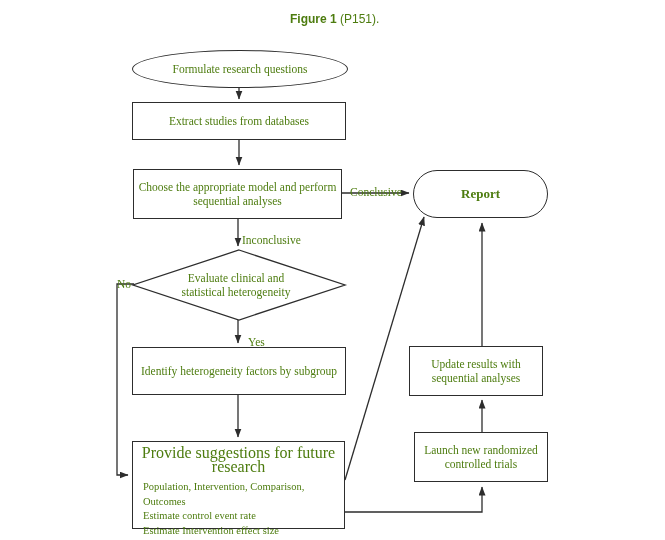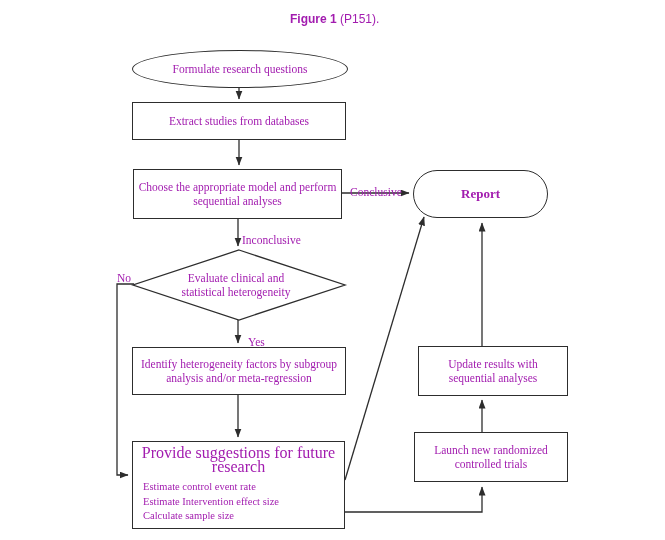--- a/index.html
+++ b/index.html
@@ -6,21 +6,21 @@
     margin: 0;
     padding: 0;
     background: #ffffff;
   }
   .stage {
     position: relative;
     width: 665px;
     height: 540px;
     background: #ffffff;
     font-family: "Liberation Serif", serif;
-    color: #a21caf;
+    color: #4d7c0f;
     overflow: hidden;
   }
   .connectors {
     position: absolute;
     left: 0; top: 0;
     width: 665px; height: 540px;
   }
   .fig-title {
     position: absolute;
     left: 290px; top: 12px;
@@ -56,22 +56,22 @@
   }
   .decision-text {
     position: absolute;
     left: 146px; top: 271px; width: 180px;
     text-align: center;
     font-size: 11.5px;
     line-height: 14px;
     background: transparent;
   }
   .box-identify  { left: 132px; top: 347px; width: 214px; height: 48px; }
-  .box-update    { left: 418px; top: 346px; width: 150px; height: 50px; }
-  .box-launch    { left: 414px; top: 432px; width: 154px; height: 50px; }
+  .box-update    { left: 409px; top: 346px; width: 134px; height: 50px; }
+  .box-launch    { left: 414px; top: 432px; width: 134px; height: 50px; }
   .box-provide {
     left: 132px; top: 441px; width: 213px; height: 88px;
     justify-content: flex-start;
     align-items: stretch;
     text-align: left;
   }
   .provide-heading {
     margin-top: 4px;
     text-align: center;
     font-size: 16px;
@@ -88,21 +88,21 @@
   .edge-label {
     position: absolute;
     font-size: 11.5px;
     white-space: nowrap;
     background: transparent;
     margin-top: 10px;
   }
   .lbl-conclusive   { left: 350px; top: 176px; }
   .lbl-inconclusive { left: 242px; top: 224px; }
   .lbl-yes          { left: 248px; top: 326px; }
-  .lbl-no           { left: 117px; top: 262px; }
+  .lbl-no           { left: 117px; top: 268px; }
 </style>
 </head>
 <body>
 
 <div class="stage">
 
   <svg class="connectors" viewBox="0 0 665 540" xmlns="http://www.w3.org/2000/svg">
     <defs>
       <marker id="arrow" markerUnits="userSpaceOnUse" markerWidth="10" markerHeight="8" refX="8.5" refY="3.5" orient="auto">
         <path d="M0,0 L9,3.5 L0,7 Z" fill="#2d2d2d"></path>
@@ -145,26 +145,26 @@
     <span>Report</span>
   </div>
 
   <div class="decision-text">
     <span class="ln">Evaluate clinical and</span>
     <span class="ln">statistical heterogeneity</span>
   </div>
 
   <div class="node box-identify">
     <span class="ln">Identify heterogeneity factors by subgroup</span>
-    <span class="ln">analysis and/or meta-regression</span>
   </div>
 
   <div class="node box-provide">
     <div class="provide-heading">Provide suggestions for future research</div>
     <div class="provide-items">
+      <span class="item">Population, Intervention, Comparison, Outcomes</span>
       <span class="item">Estimate control event rate</span>
       <span class="item">Estimate Intervention effect size</span>
       <span class="item">Calculate sample size</span>
     </div>
   </div>
 
   <div class="node box-update">
     <span class="ln">Update results with</span>
     <span class="ln">sequential analyses</span>
   </div>

